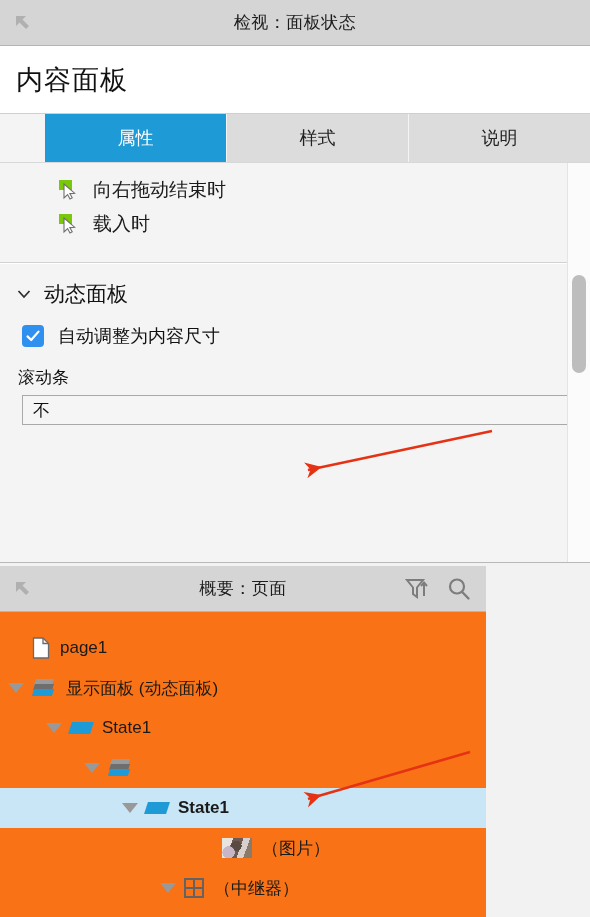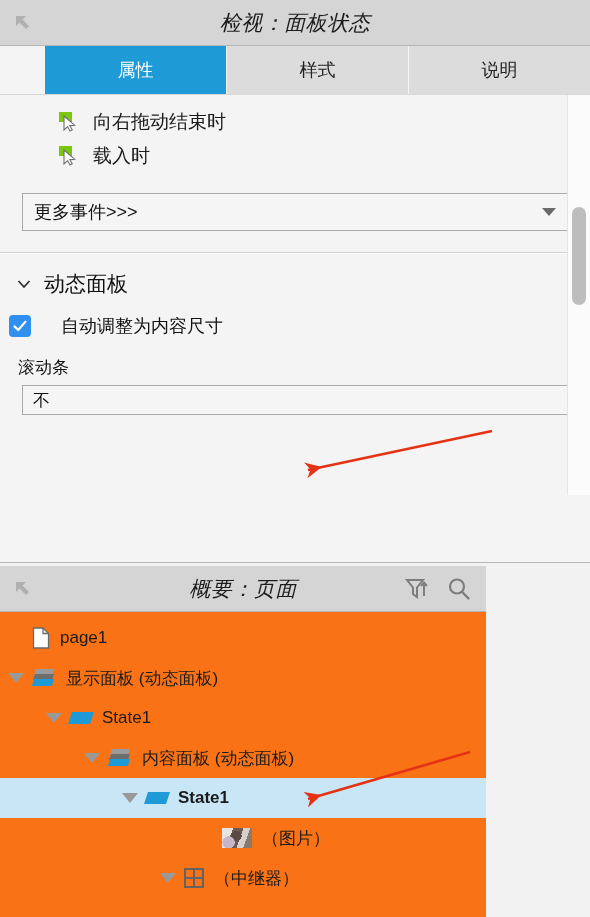--- a/index.html
+++ b/index.html
@@ -23,21 +23,21 @@
     overflow:hidden;
   }
   .panel-header {
     position:relative;
     height:45px;
     background:#d5d5d5;
     border-bottom:1px solid #b5b5b5;
     display:flex; align-items:center; justify-content:center;
   }
   .panel-header .title {
-    font-size:21px; color:#1c1c1c; letter-spacing:0.5px;font-style:italic;
+    font-size:17px; color:#1c1c1c; letter-spacing:0.5px;
   }
   .collapse-icon {
     position:absolute; left:12px; top:50%; transform:translateY(-50%);
     width:22px; height:22px;
   }
   .hdr-icons { position:absolute; right:14px; top:50%; transform:translateY(-50%); display:flex; gap:16px; align-items:center;}
   .hdr-icons svg { display:block; }
 
   
   .objname {
@@ -111,22 +111,21 @@
     padding:16px 0 0 16px;
   }
   .chev-down {
     width:16px; height:16px; margin-right:12px;
     flex:none;
   }
   .section-title { font-size:21px; color:#111; }
 
   .checkbox-row {
     display:flex; align-items:center;
-    padding:16px 0 0 9px;
-    gap:16px;
+    padding:16px 0 0 22px;
   }
   .cbox {
     width:22px;height:22px;border-radius:4px;background:#2f90f0;
     display:flex;align-items:center;justify-content:center;
     flex:none; margin-right:14px;
   }
   .cbox svg { display:block; }
   .cbox-label { font-size:18px; color:#111; }
 
   .sub-label {
@@ -159,21 +158,21 @@
     position:absolute; right:22px; top:0; bottom:0; width:1px; background:#e0e0e0;
   }
 
   
   .outline {
     position:absolute; left:0; top:566px; width:486px; height:354px;
     background:#f97316;
     box-sizing:border-box;
     overflow:hidden;
   }
-  .tree { padding-top:6px; }
+  .tree { padding-top:16px; }
   .tree-row {
     display:flex; align-items:center;
     height:40px;
     position:relative;
   }
   .tree-row.selected { background:#c8e6f6; }
   .tree-row .tri {
     width:0;height:0;
     border-left:8px solid transparent;
     border-right:8px solid transparent;
@@ -223,20 +222,23 @@
 
     <div class="panel-header">
       <span class="collapse-icon">
         <svg width="22" height="22" viewBox="0 0 22 22">
           <path d="M4 4 L14 4 L10.5 7.5 L17 14 L14 17 L7.5 10.5 L4 14 Z" fill="#b0b0b0"></path>
         </svg>
       </span>
       <span class="title">检视：面板状态</span>
     </div>
 
+    <div class="objname">
+      <span class="name">内容面板</span>
+    </div>
 
     <div class="tabs">
       <div class="tab active">
         <span>属性</span>
       </div>
       <div class="tab">
         <span>样式</span>
       </div>
       <div class="tab">
         <span>说明</span>
@@ -262,24 +264,20 @@
           <span class="event-icon">
             <svg width="22" height="22" viewBox="0 0 22 22">
               <rect x="1" y="1" width="13" height="10" fill="#7ac70c"></rect>
               <path d="M6 5 L6 19 L9.6 15.6 L12 20 L14.2 18.8 L11.8 14.6 L16.6 14.2 Z" fill="#ffffff" stroke="#6f6f6f" stroke-width="1.1"></path>
             </svg>
           </span>
           <span class="event-label">载入时</span>
         </div>
       </div>
 
-      <div class="more-events">
-        <span class="txt">更多事件&gt;&gt;&gt;</span>
-        <span class="caret"></span>
-      </div>
 
       <div class="section-sep"></div>
 
       <div class="section-title-row">
         <span class="chev-down">
           <svg width="16" height="16" viewBox="0 0 16 16">
             <path d="M2.5 5 L8 11 L13.5 5" fill="none" stroke="#303030" stroke-width="1.8"></path>
           </svg>
         </span>
         <span class="section-title">动态面板</span>
@@ -363,21 +361,20 @@
 
       <div class="tree-row" style="padding-left:84px;">
         <span class="tri"></span>
         <span class="tree-icon">
           <span class="dp-icon">
               <i class="l1"></i>
               <i class="l2"></i>
               <i class="l3"></i>
             </span>
         </span>
-        <span class="tree-label">内容面板 (动态面板)</span>
       </div>
 
       <div class="tree-row selected" style="padding-left:122px;">
         <span class="tri"></span>
         <span class="tree-icon">
           <span class="state-icon"></span>
         </span>
         <span class="tree-label">State1</span>
       </div>
 

